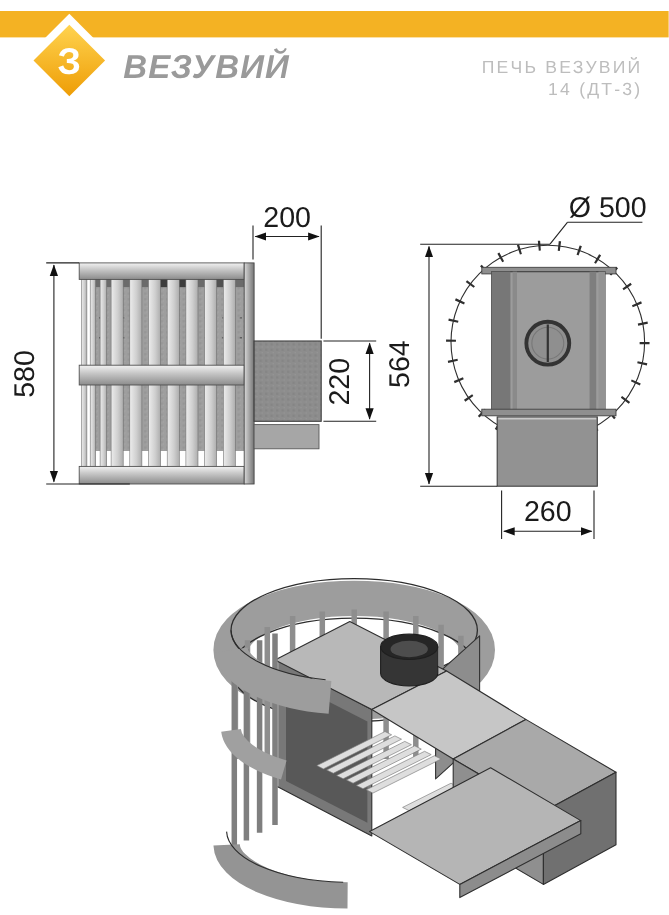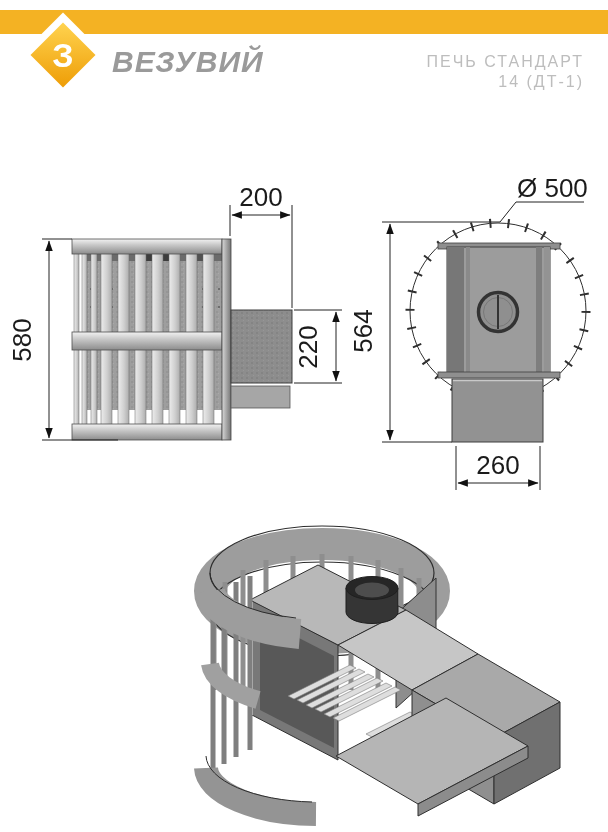--- a/index.html
+++ b/index.html
@@ -29,22 +29,22 @@
     </defs>
     <rect x="18" y="20" width="60" height="60" transform="rotate(45 48 50)" fill="#ffffff"></rect>
     <rect x="25" y="27" width="46" height="46" transform="rotate(45 48 50)" fill="url(#lgLogo)"></rect>
     <text x="48" y="62" text-anchor="middle" font-size="34" font-weight="bold" fill="#ffffff" font-family="Liberation Sans, sans-serif">З</text>
   </svg>
 </div>
 
 <div class="brand-name">ВЕЗУВИЙ</div>
 
 <div class="product-title">
-  <div>ПЕЧЬ СТАНДАРТ</div>
-  <div>14 (ДТ-1)</div>
+  <div>ПЕЧЬ ВЕЗУВИЙ</div>
+  <div>14 (ДТ-3)</div>
 </div>
 
 <svg class="stage" viewBox="0 0 608 832">
   <defs>
     <marker id="arr" viewBox="0 0 10 10" refX="9" refY="5" markerWidth="11" markerHeight="11" orient="auto-start-reverse">
         <path d="M0,1.6 L9.5,5 L0,8.4 Z" fill="#111"></path>
       </marker>
     <linearGradient id="bandGrad" x1="0" y1="0" x2="0" y2="1">
       <stop offset="0" stop-color="#F2F2F2"></stop>
         <stop offset="0.4" stop-color="#C7C7C7"></stop>

